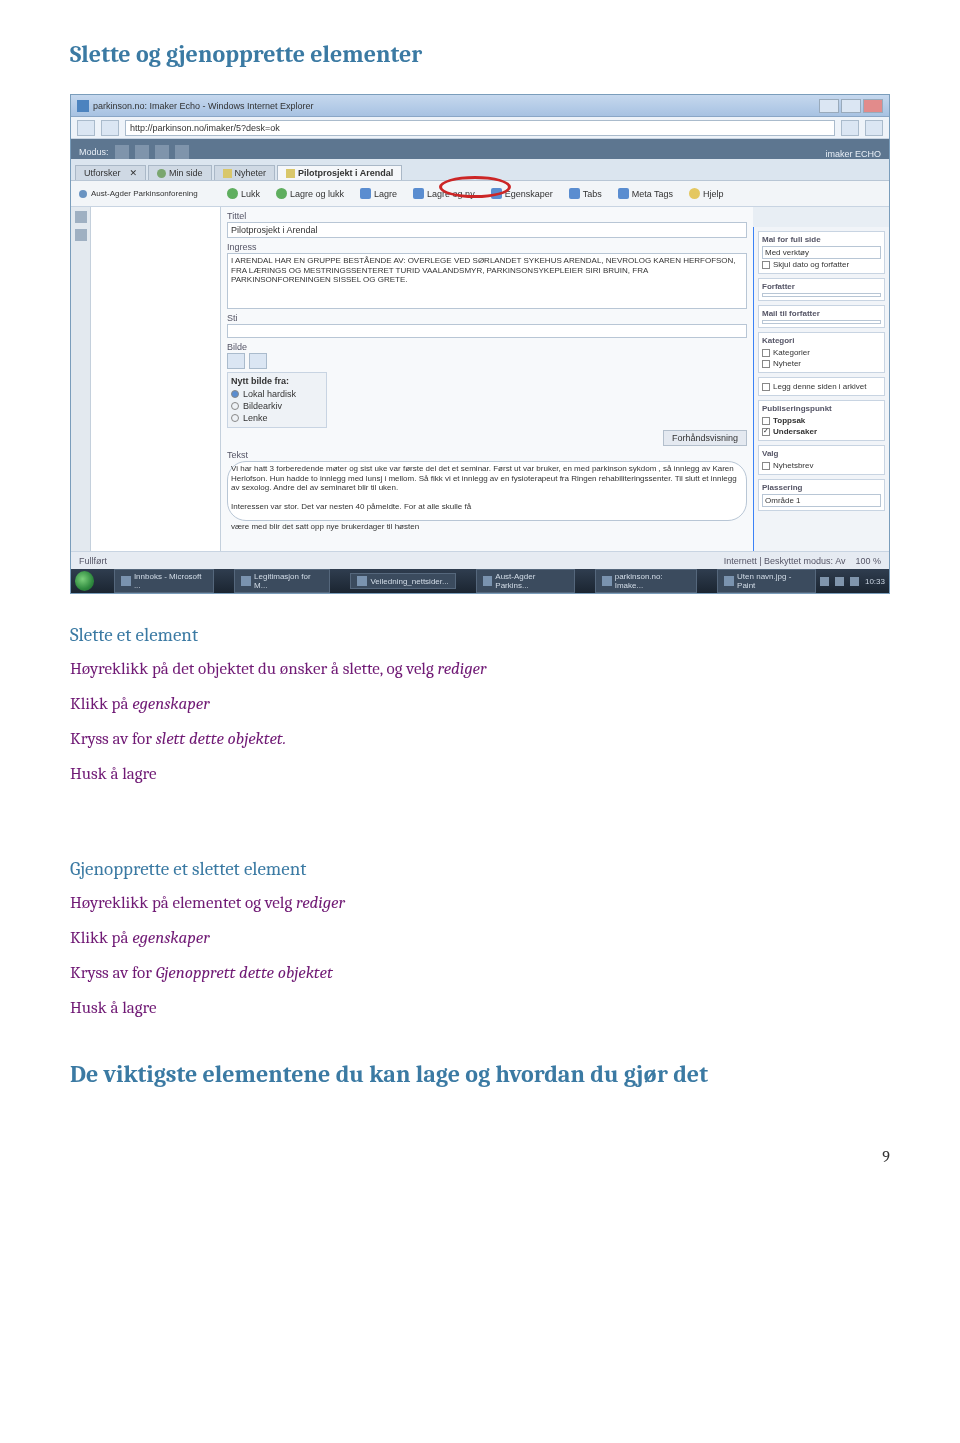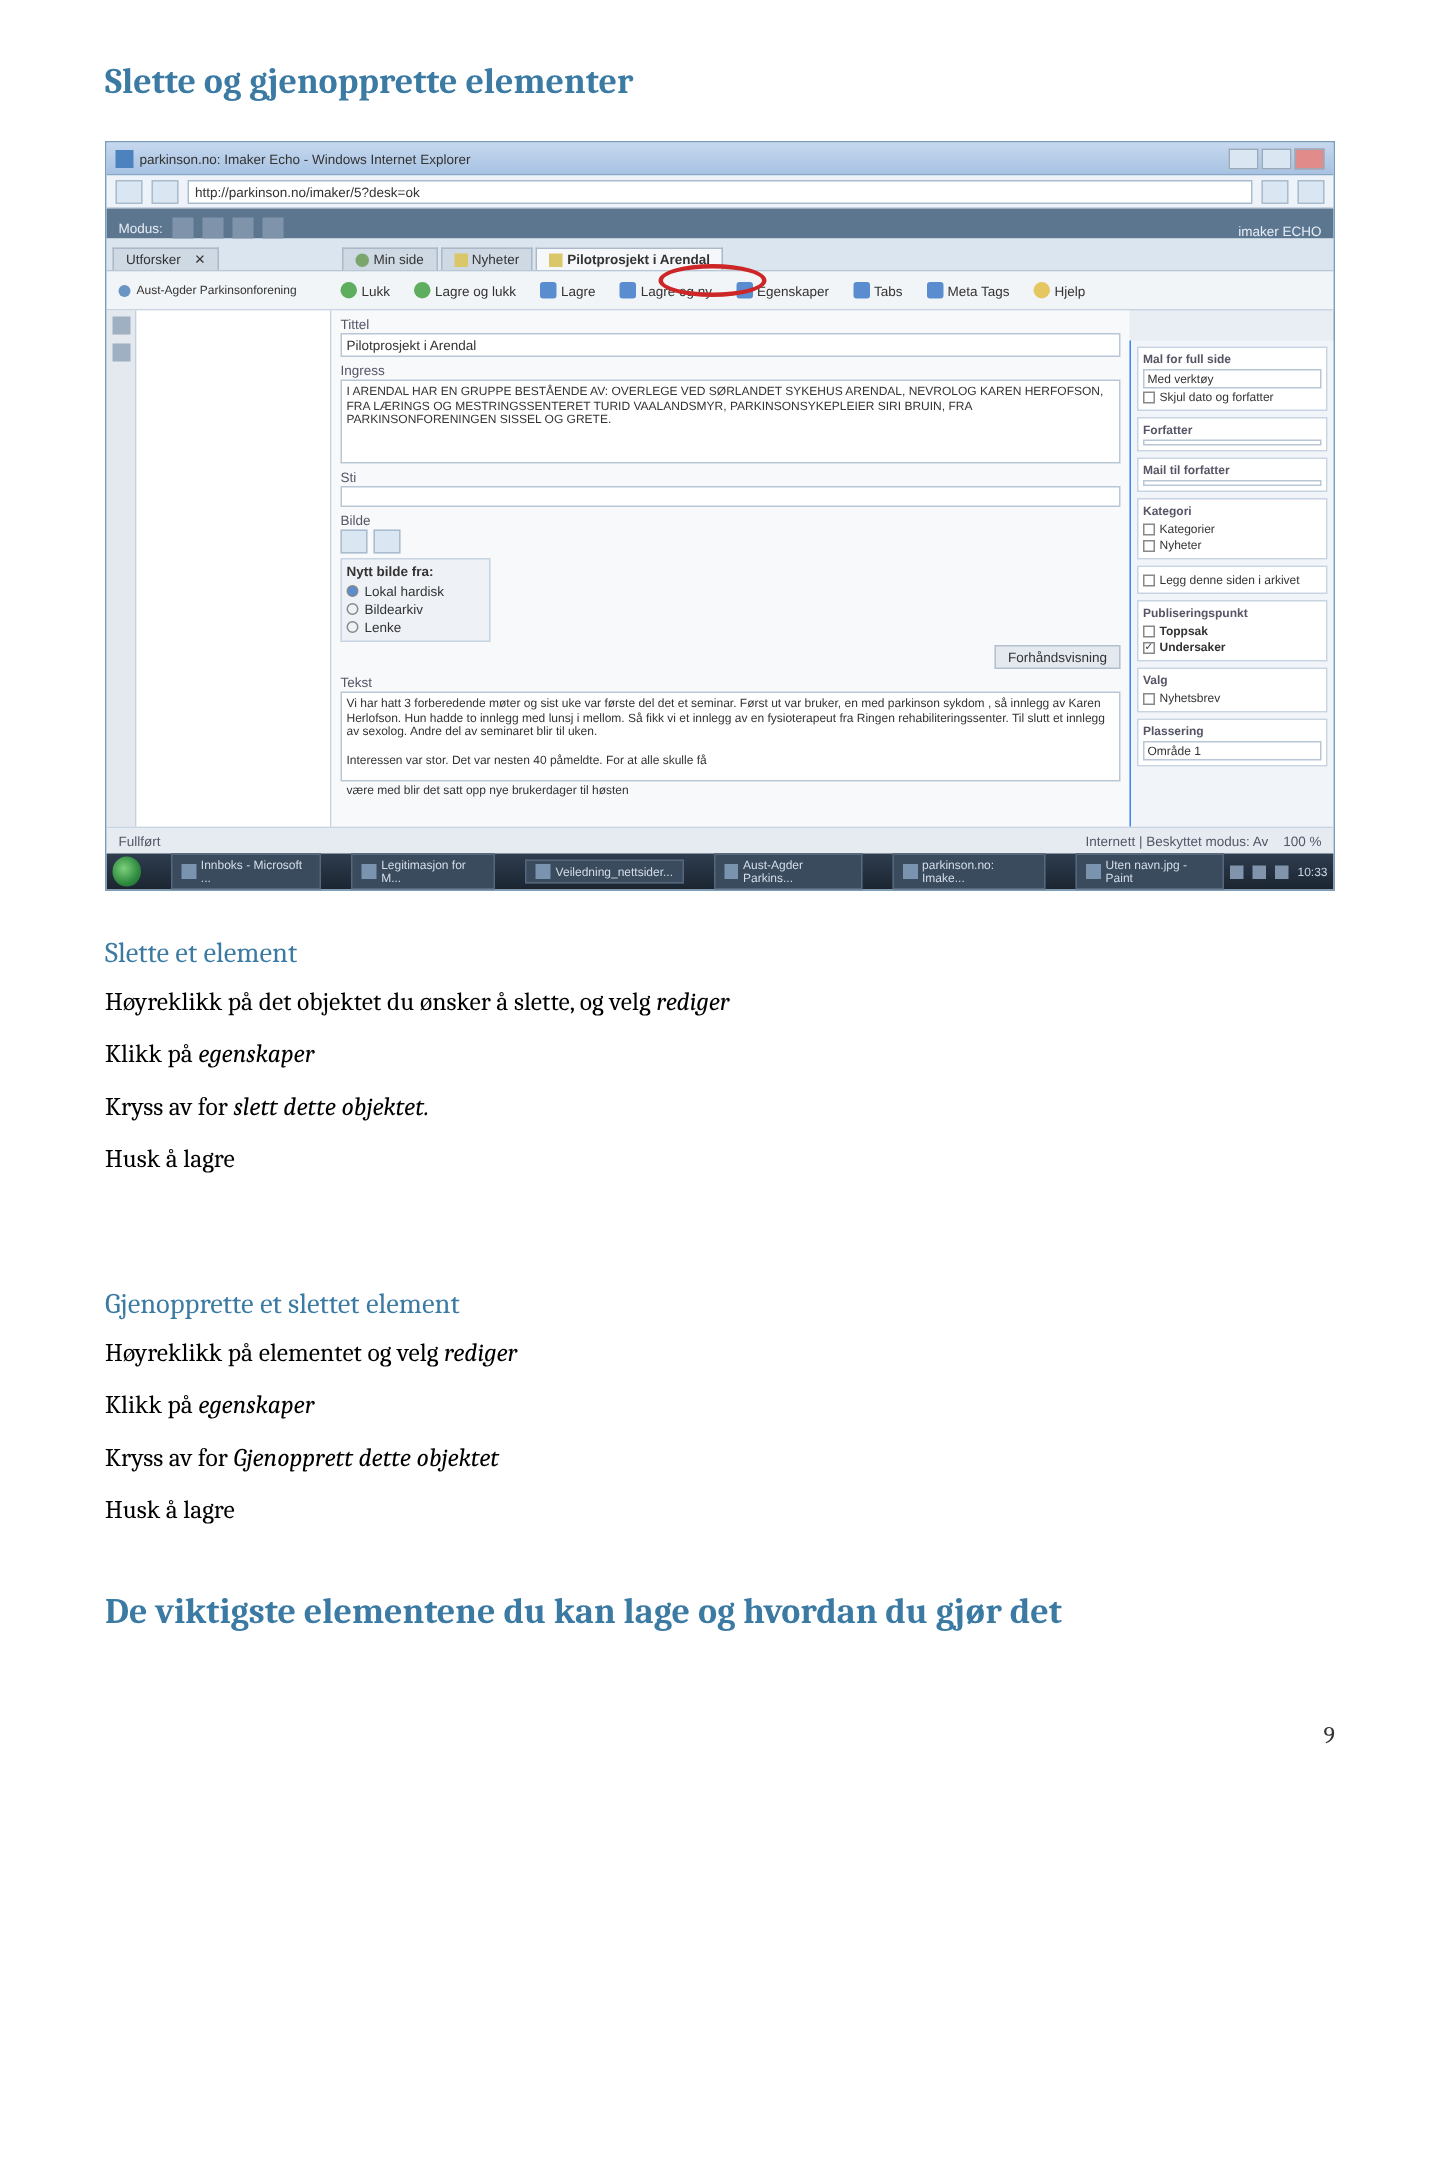--- a/index.html
+++ b/index.html
@@ -19,21 +19,21 @@
   }
   .h2 {
     color: #3b7aa3;
     font-size: 19px;
     font-weight: normal;
     margin-top: 30px;
     margin-bottom: 8px;
   }
   .body-text {
     font-size: 17px;
-    color: #000000;
+    color: #701a75;
     margin: 12px 0;
     line-height: 1.35;
   }
   .italic { font-style: italic; }
   .footer-heading {
     color: #3b7aa3;
     font-size: 24px;
     font-weight: bold;
     margin-top: 40px;
   }
@@ -249,21 +249,21 @@
     align-items: center;
     gap: 6px;
   }
   .ss-lastopp .ss-input { flex: 1; }
   .ss-btn {
     background: #e4e9f0;
     border: 1px solid #b3bfcc;
     padding: 2px 6px;
     font-size: 9px;
   }
-  .ss-tekst { height: 60px; font-size: 8px; }
+  .ss-tekst { height: 60px; font-size: 8px; border-radius: 19px; }
   .ss-preview-row {
     display: flex;
     justify-content: flex-end;
     margin-top: 2px;
   }
   .ss-preview {
     background: #e4e9f0;
     border: 1px solid #b3bfcc;
     padding: 2px 8px;
     font-size: 9px;
@@ -392,21 +392,21 @@
       <span>Modus:</span>
       <span class="ss-module-btn"></span>
       <span class="ss-module-btn"></span>
       <span class="ss-module-btn"></span>
       <span class="ss-module-btn"></span>
     </div>
     <span>imaker ECHO</span>
   </div>
 
   <div class="ss-tabrow">
-    <div class="ss-tab" style="margin-right:80px;">
+    <div class="ss-tab" style="">
       <span>Utforsker</span>
       <span style="margin-left:6px;">✕</span>
     </div>
     <div class="ss-tab">
       <span class="ss-tab-icon" style="background:#7aa66e;border-radius:50%;"></span>
       <span>Min side</span>
     </div>
     <div class="ss-tab">
       <span class="ss-tab-icon" style="background:#d9c76a;"></span>
       <span>Nyheter</span>

